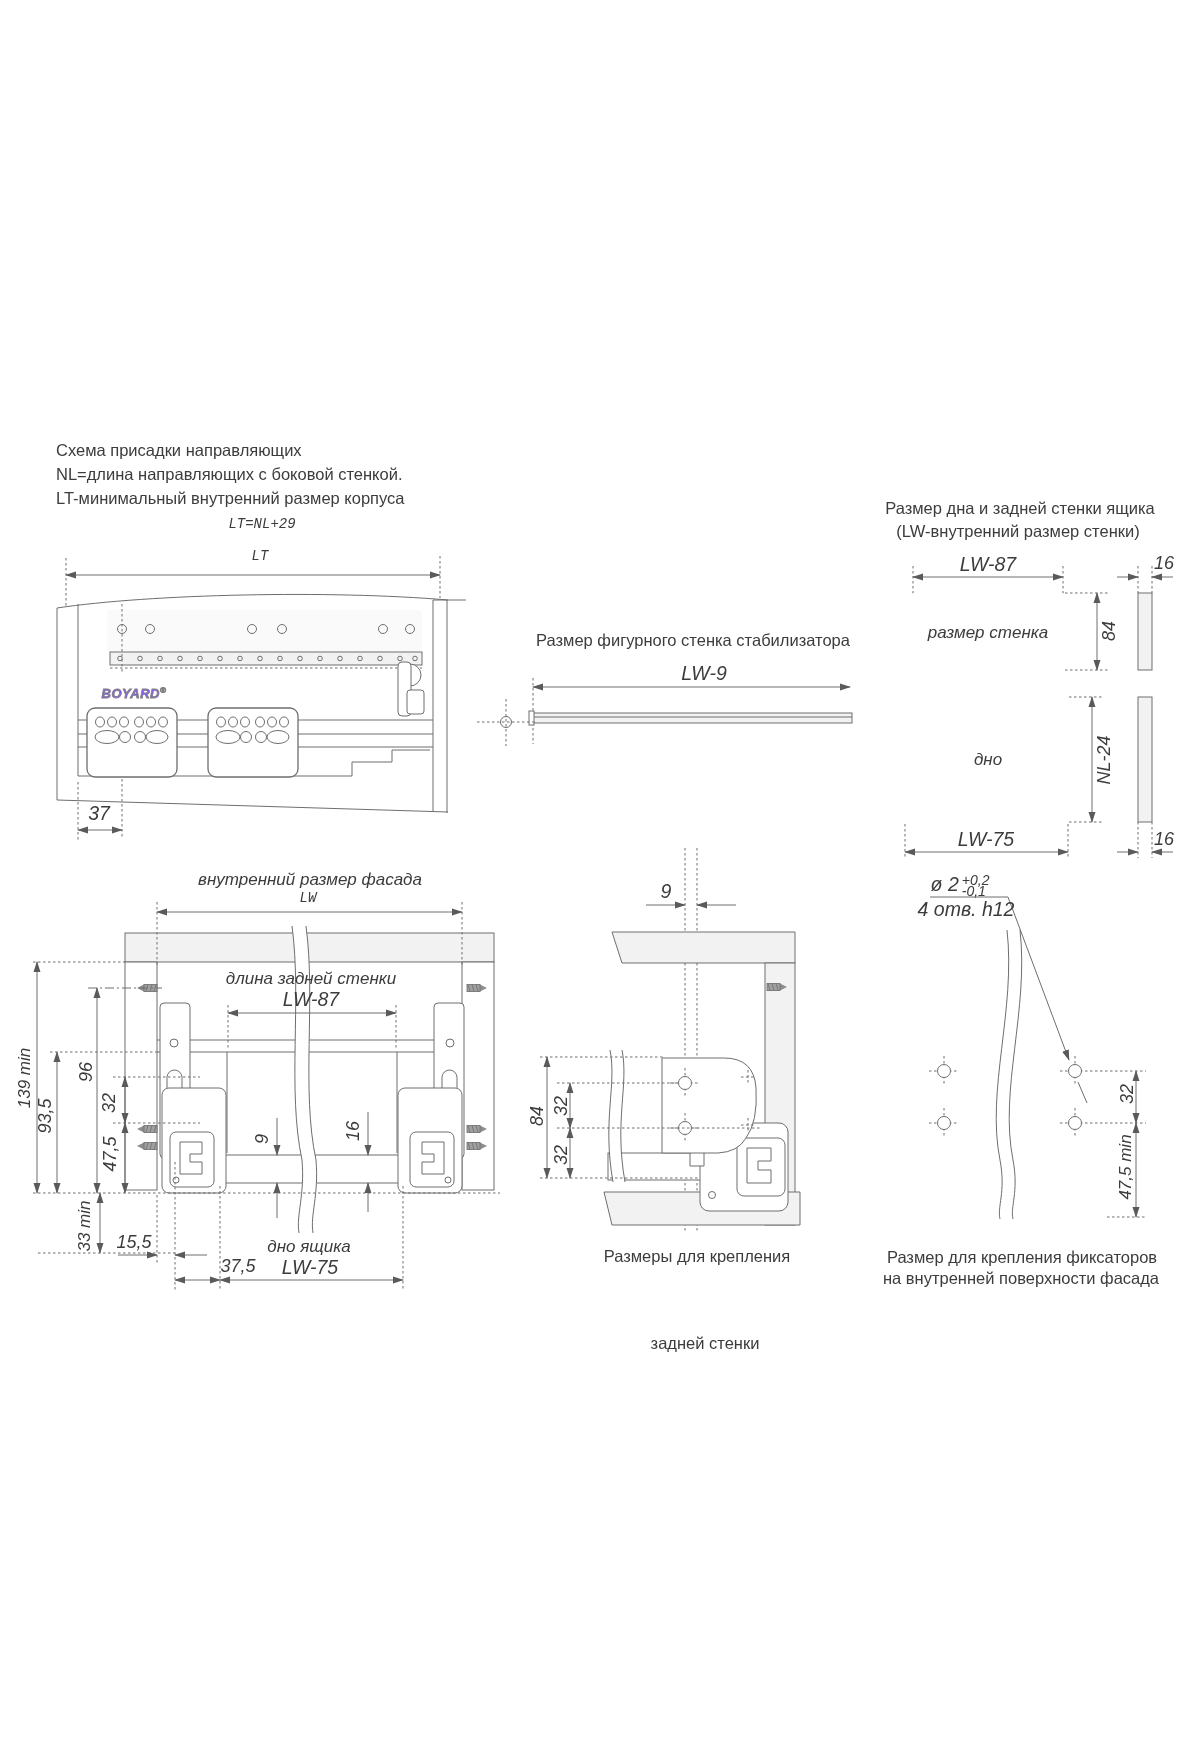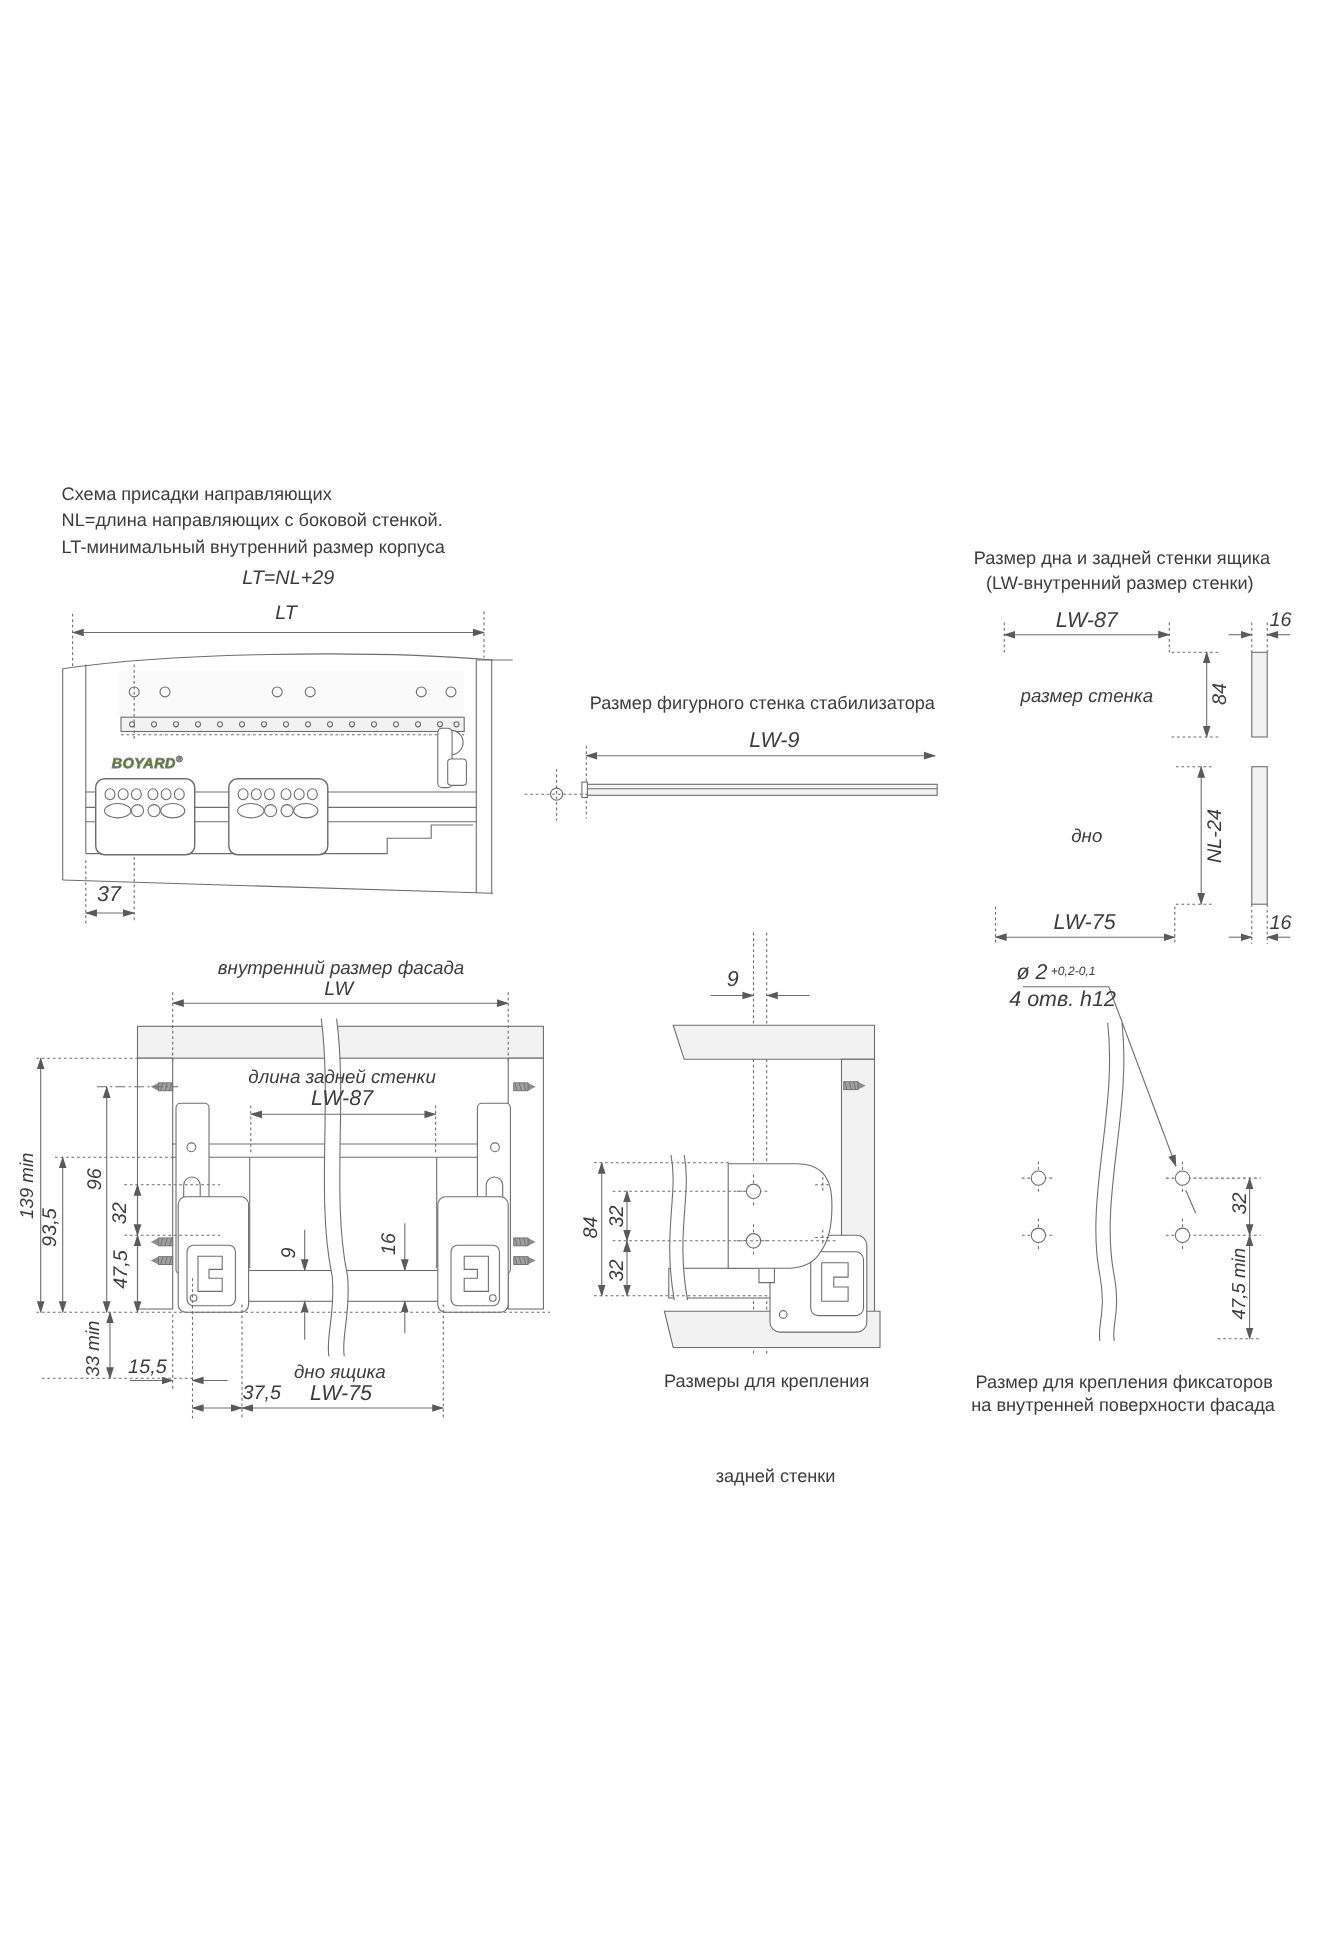--- a/index.html
+++ b/index.html
@@ -16,25 +16,25 @@
   .dc{stroke-dasharray:9 3 2 3;}
   
   .L{position:absolute;transform:translate(-50%,-50%);white-space:nowrap;color:#3c3c3c;line-height:1.25;}
   .La{position:absolute;transform:translate(0,-50%);white-space:nowrap;color:#3c3c3c;}
   .rot{transform:translate(-50%,-50%) rotate(-90deg);}
   .it{font-style:italic;}
   .f16{font-size:16.5px;}
   .f17{font-size:17px;}
   .f18{font-size:18px;}
   .f19{font-size:19.5px;}
-  .f21{font-size:18px;}
-  .brand{font-weight:bold;font-style:italic;font-size:13px;letter-spacing:.5px;color:#4d7c0f;
+  .f21{font-size:14px;font-family:Liberation Mono, monospace;}
+  .brand{font-weight:bold;font-style:italic;font-size:13px;letter-spacing:.5px;color:#8b5cf6;
          -webkit-text-stroke:0.8px #808080;}
   .brand .reg{font-size:8px;vertical-align:super;}
-  .tolstack{display:inline-flex;font-size:11px;line-height:11px;
+  .tolstack{display:inline-flex;flex-direction:column;font-size:14px;line-height:11px;
             margin-left:3px;vertical-align:middle;font-style:italic;}
 </style>
 </head>
 <body>
 
 <div class="stage">
 
 <svg class="art" width="1200" height="1760" viewBox="0 0 1200 1760">
   <defs>
     <marker id="mA" viewBox="0 0 10 8" refX="9.2" refY="4" markerWidth="11" markerHeight="9" orient="auto-start-reverse">

